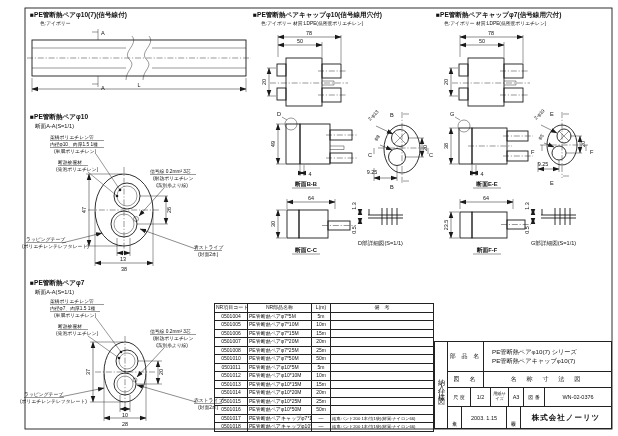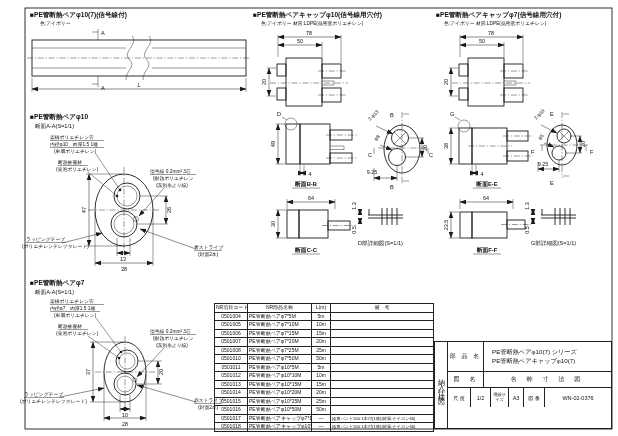--- a/index.html
+++ b/index.html
@@ -538,15 +538,21 @@
       <div class="tb-cell dnamecell" style="flex:1">名 称 寸 法 図</div>
     </div>
     <div class="tb-row r3">
       <div class="tb-cell" style="width:23px;font-size:5px">尺 度</div>
       <div class="tb-cell" style="width:20px">1/2</div>
       <div class="tb-cell tinylbl" style="width:18px">用紙サイズ</div>
       <div class="tb-cell" style="width:15px">A3</div>
       <div class="tb-cell" style="width:21px;font-size:5px">図 番</div>
       <div class="tb-cell" style="flex:1">WN-02-0376</div>
     </div>
+    <div class="tb-row r4">
+      <div class="tb-cell vlbl" style="width:14px">作成</div>
+      <div class="tb-cell" style="width:45px">2003. 1.15</div>
+      <div class="tb-cell vlbl" style="width:14px">検図</div>
+      <div class="tb-cell company" style="flex:1">株式会社ノーリツ</div>
+    </div>
   </div>
 </div>
 </div>
 
 </body></html>

